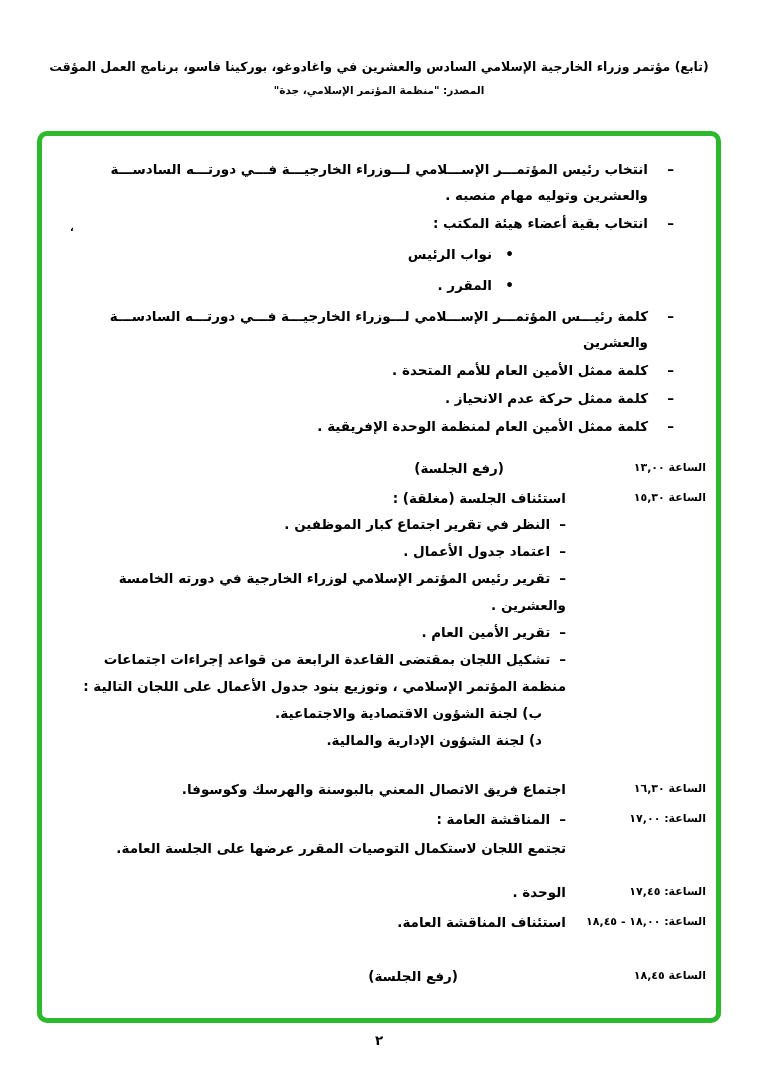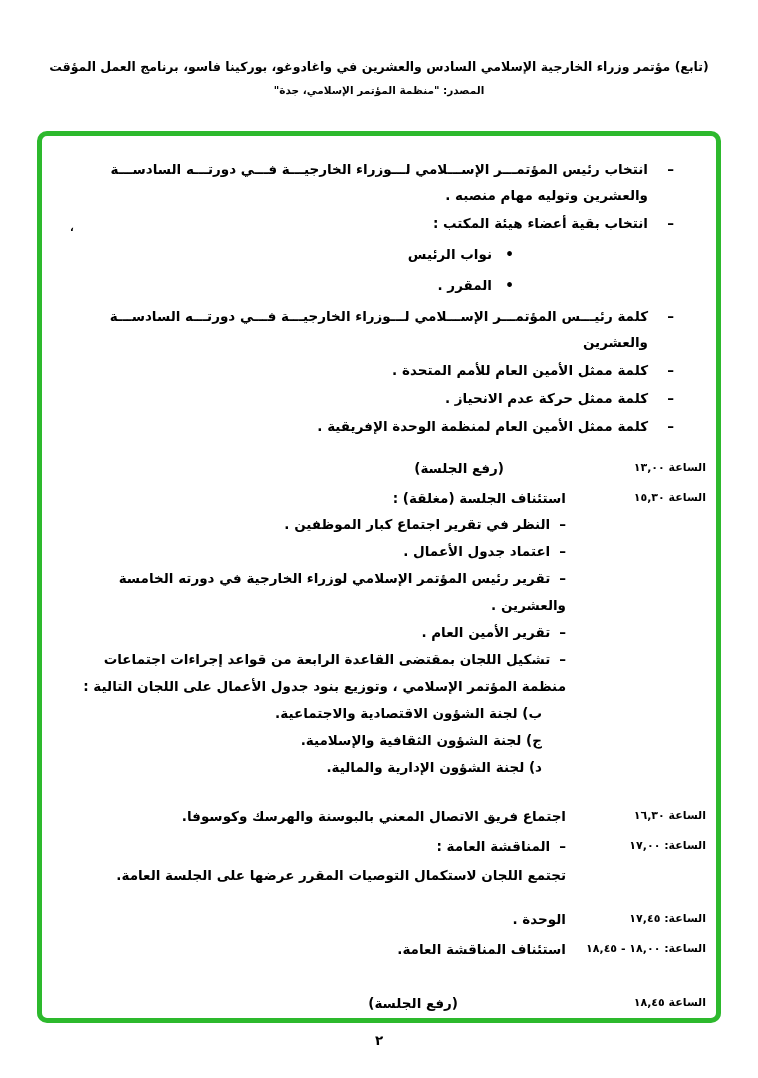--- a/index.html
+++ b/index.html
@@ -162,21 +162,20 @@
           <div class="sub-item">
             <span class="dash-inline">–</span><span>تقرير رئيس المؤتمر الإسلامي لوزراء الخارجية في دورته الخامسة والعشرين .</span>
           </div>
           <div class="sub-item">
             <span class="dash-inline">–</span><span>تقرير الأمين العام .</span>
           </div>
           <div class="sub-item">
             <span class="dash-inline">–</span><span>تشكيل اللجان بمقتضى القاعدة الرابعة من قواعد إجراءات اجتماعات منظمة المؤتمر الإسلامي ، وتوزيع بنود جدول الأعمال على اللجان التالية :</span>
           </div>
           <div class="lettered-item">ب)  لجنة الشؤون الاقتصادية والاجتماعية.</div>
-          <div class="lettered-item">ج)  لجنة الشؤون الثقافية والإسلامية.</div>
           <div class="lettered-item">د)  لجنة الشؤون الإدارية والمالية.</div>
         </div>
       </div>
 
       <div class="srow gap-lg">
         <span class="time">الساعة ١٦,٣٠</span>
         <div class="scontent">اجتماع فريق الاتصال المعني بالبوسنة والهرسك وكوسوفا.</div>
       </div>
 
       <div class="srow">

